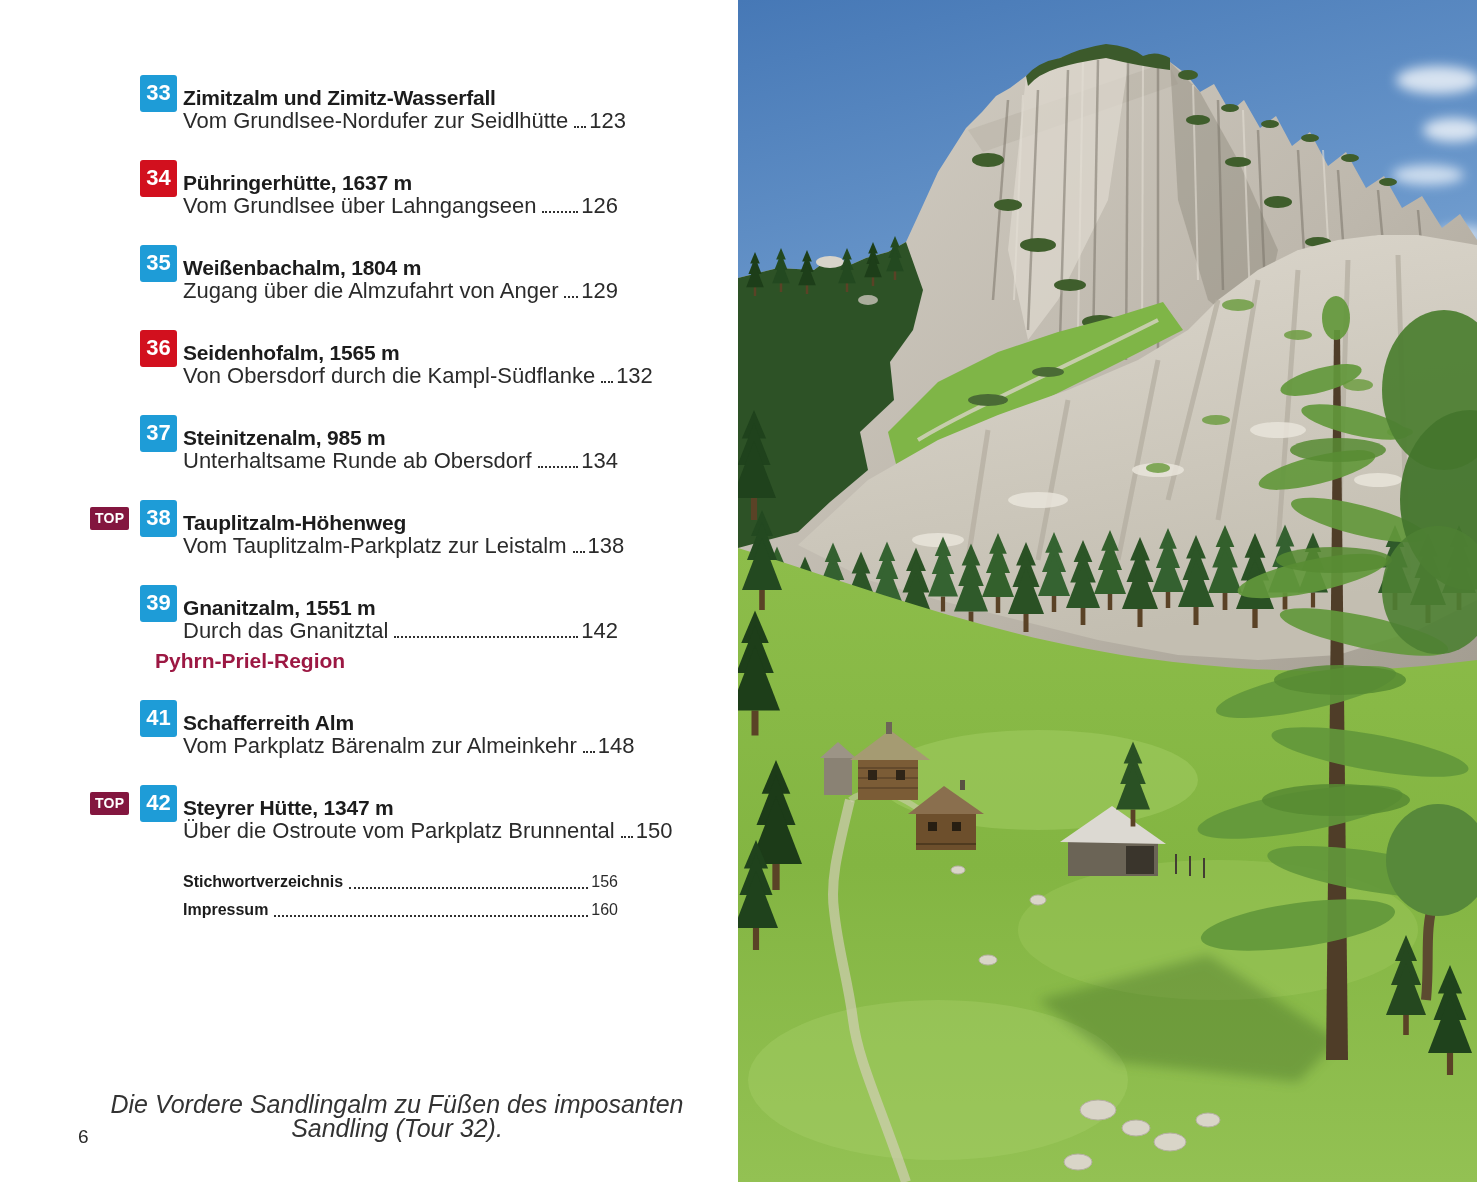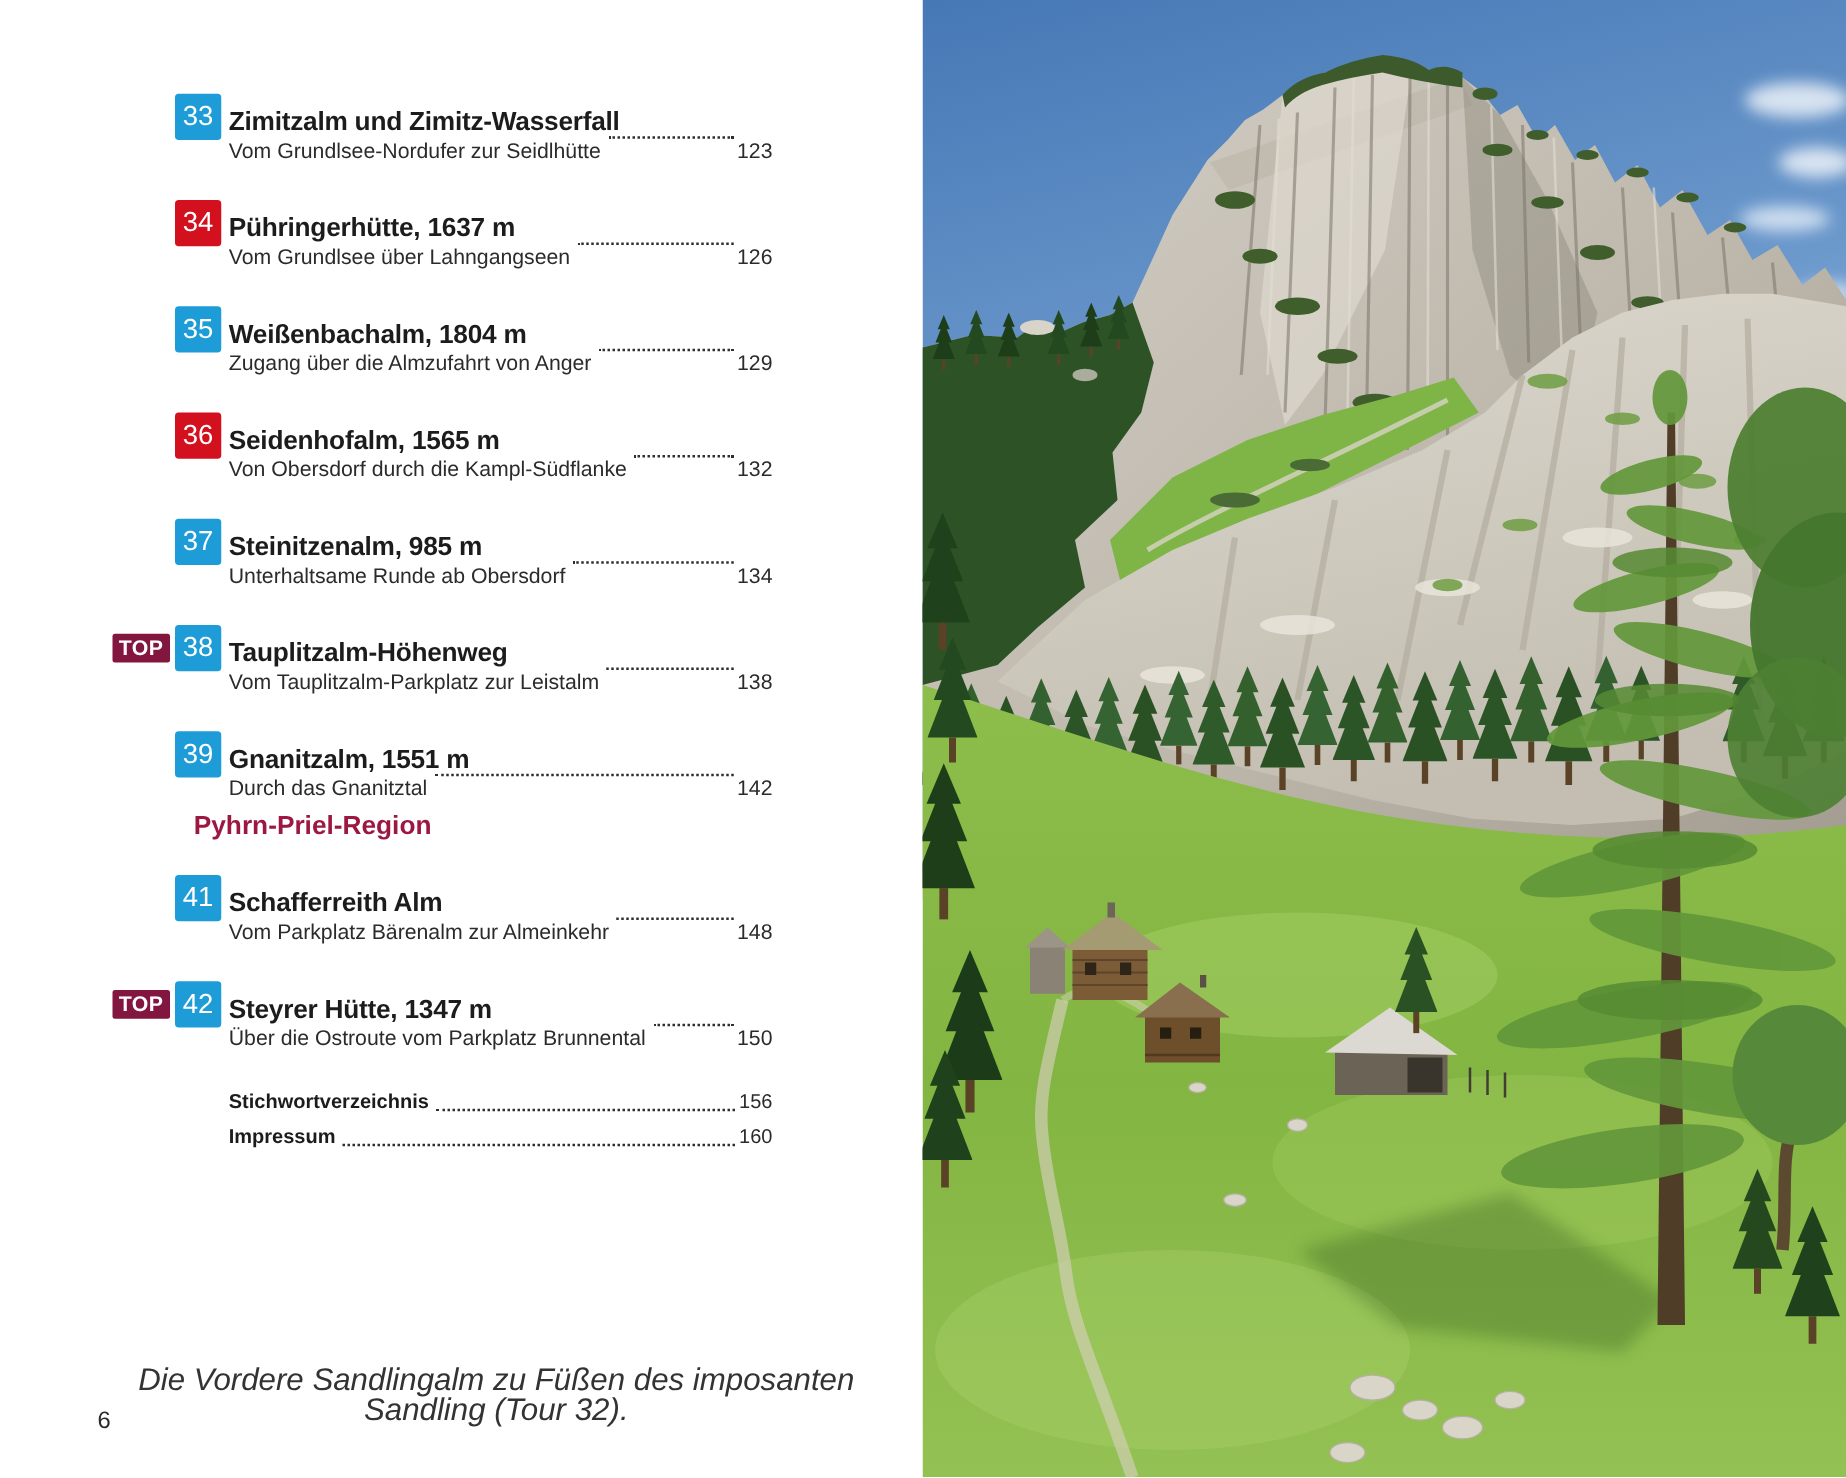--- a/index.html
+++ b/index.html
@@ -9,32 +9,32 @@
     -webkit-font-smoothing:antialiased;
   }
   .page{position:relative;width:1477px;height:1182px;background:#ffffff;overflow:hidden;}
 
   
   .toc{position:absolute;left:90px;top:54px;width:528px;}
   .entry{display:flex;align-items:center;margin-bottom:7px;}
   .top-slot{width:50px;flex:0 0 50px;display:flex;align-items:center;}
   .top-badge{
     background:var(--top-badge,#83163f);color:#fff;font-weight:bold;
-    font-size:17px;line-height:15px;padding:4px 5px 4px 5px;border-radius:2px;
+    font-size:14px;line-height:15px;padding:4px 5px 4px 5px;border-radius:2px;
     letter-spacing:.3px;
   }
   .num-badge{
     flex:0 0 37px;width:37px;height:37px;border-radius:3px;
-    background:var(--badge-blue,#1e9cd7);color:#fff;font-weight:normal;font-size:22px;
+    background:var(--badge-blue,#1e9cd7);color:#fff;font-weight:bold;font-size:22px;
     display:flex;align-items:center;justify-content:center;
   }
   .num-badge.red{background:var(--badge-red,#d2101e);}
   .entry-text{flex:1;margin-left:6px;min-width:0;margin-top:32px;}
   .entry-title{font-weight:bold;font-size:21px;line-height:23px;color:#1c1c1c;letter-spacing:-.2px;white-space:nowrap;}
-  .entry-sub{display:flex;align-items:flex-start;font-size:17px;line-height:23px;color:#2b2b2b;}
+  .entry-sub{display:flex;align-items:flex-end;font-size:22px;line-height:23px;color:#2b2b2b;}
   .route{white-space:nowrap;}
   .dots{flex:1;border-bottom:2.6px dotted #2f2f2f;margin:0 3px 4px 6px;min-width:12px;}
   .pgnum{white-space:nowrap;}
   .region-heading{
     margin:3px 0 6px 65px;font-size:21px;font-weight:bold;
     color:var(--region-heading,#9c1843);line-height:24px;
   }
   .extras{margin-top:28px;margin-left:93px;}
   .extra-row{display:flex;align-items:flex-end;font-size:16px;line-height:23px;margin-bottom:5px;color:#2b2b2b;}
   .extra-title{font-weight:bold;color:#1c1c1c;white-space:nowrap;}

